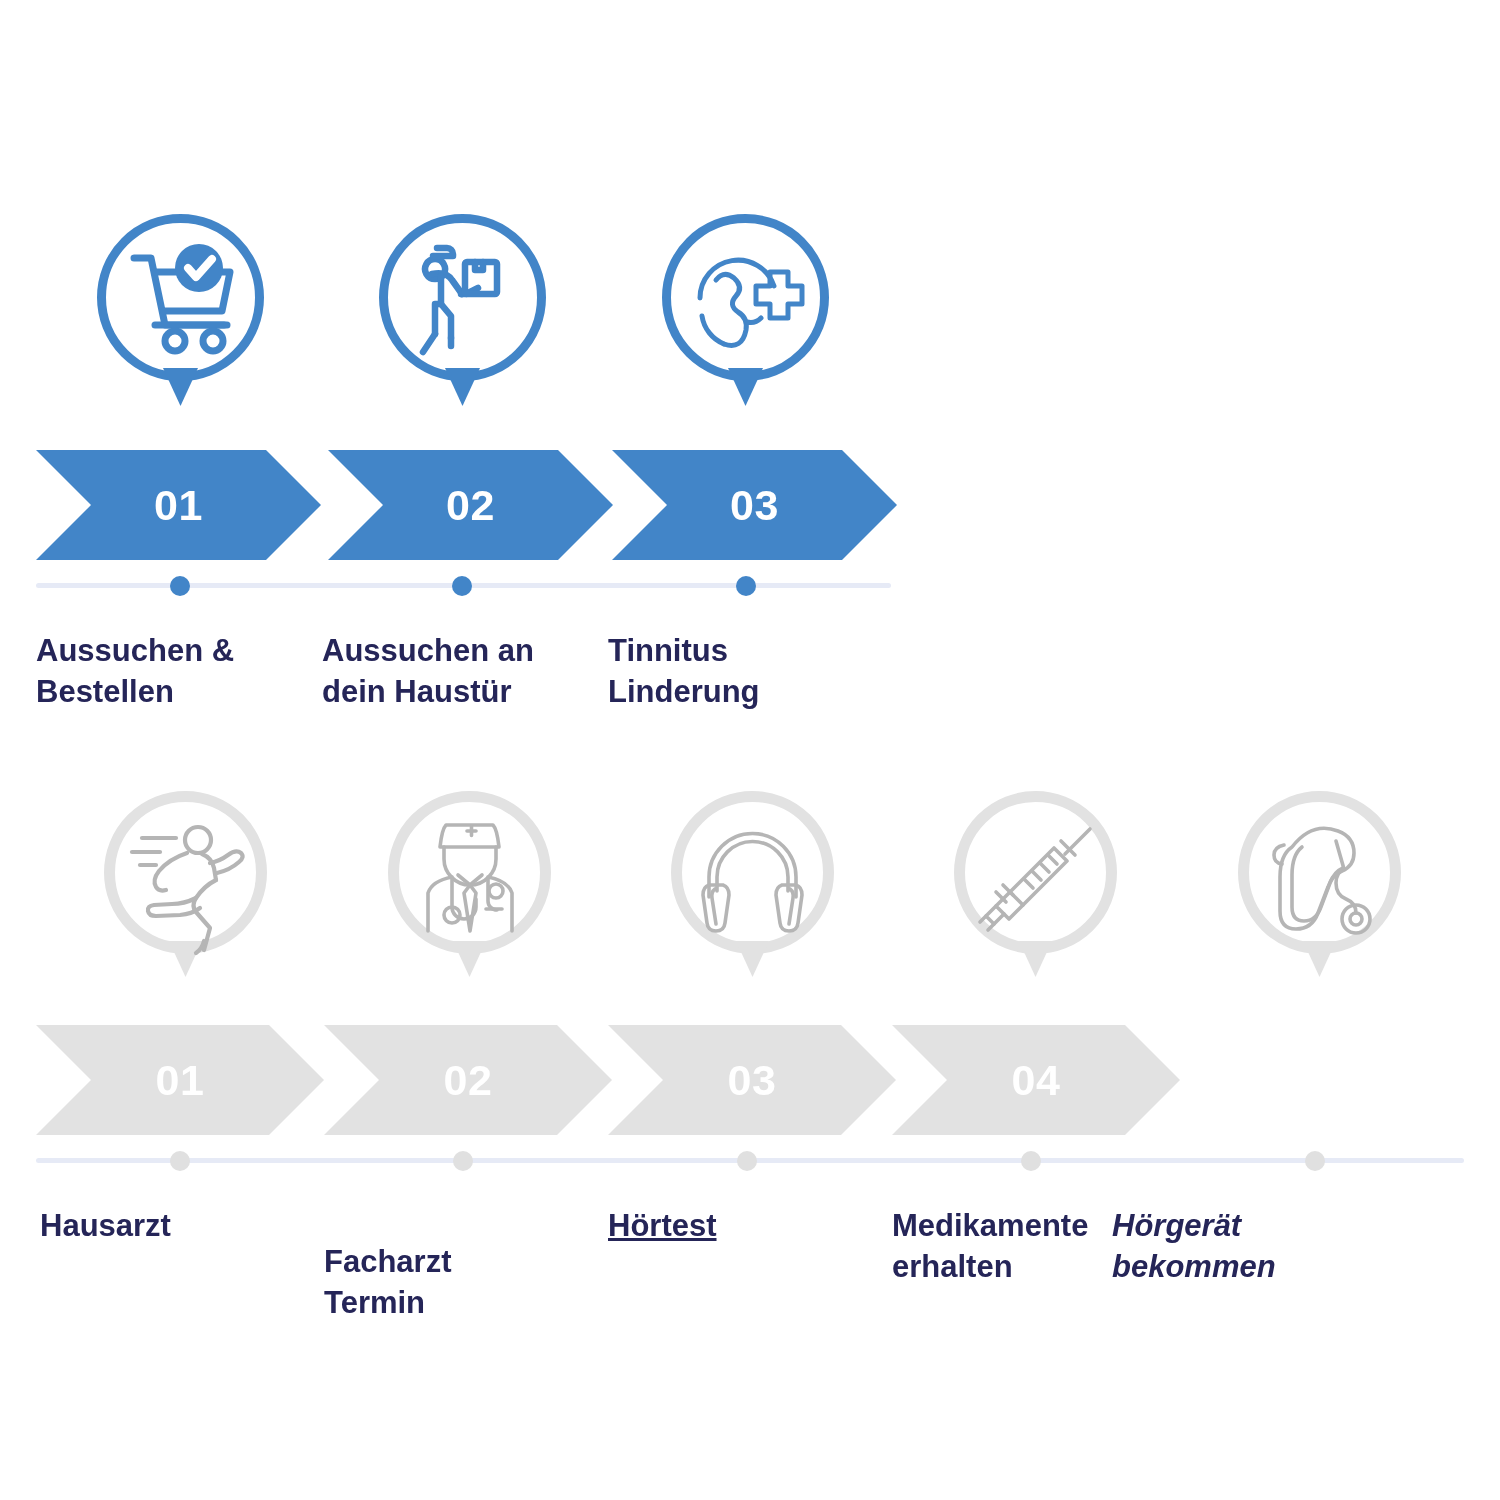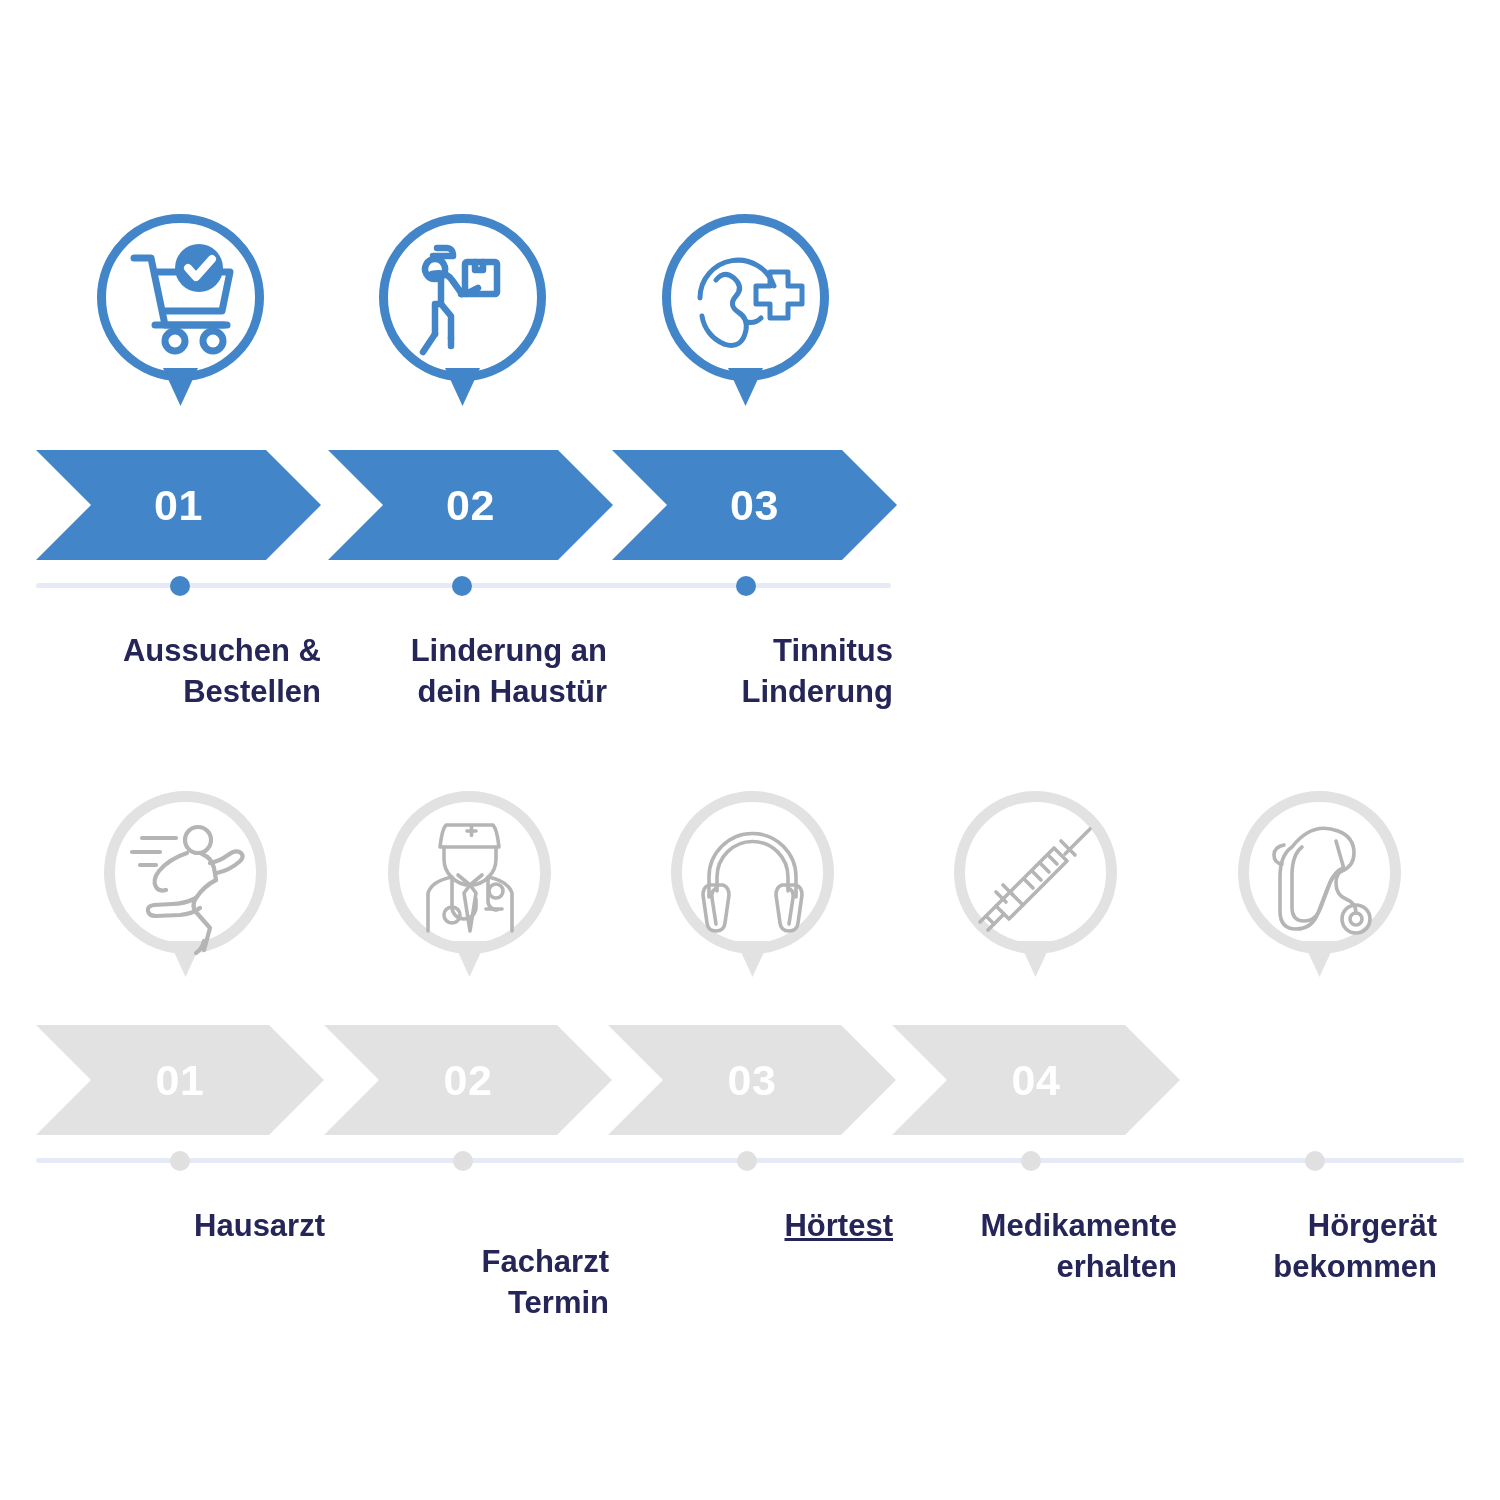--- a/index.html
+++ b/index.html
@@ -99,21 +99,21 @@
   }
 
   
   .labels {
     position: absolute;
     left: 0;
     width: 1500px;
   }
   .label {
     position: absolute;
-    text-align: right;
+    text-align: left;
     color: #252558;
     font-size: 31px;
     font-weight: 700;
     line-height: 1.33;
   }
   .label .l2 { display: block; }
 </style>
 </head>
 <body>
 
@@ -209,21 +209,21 @@
       <div class="track-dot" style="left:426px; background:#4285c8;"></div>
       <div class="track-dot" style="left:710px; background:#4285c8;"></div>
     </div>
 
     <div class="labels" style="top:420px;">
       <div class="label" style="left:36px; width:285px;">
         <span>Aussuchen &amp;</span>
         <span class="l2">Bestellen</span>
       </div>
       <div class="label" style="left:322px; width:285px;">
-        <span>Linderung an</span>
+        <span>Aussuchen an</span>
         <span class="l2">dein Haustür</span>
       </div>
       <div class="label" style="left:608px; width:285px;">
         <span>Tinnitus</span>
         <span class="l2">Linderung</span>
       </div>
     </div>
   </div>
 
   <div class="row" id="row-1" style="top:785px;">
@@ -379,20 +379,20 @@
         <span class="l2">Termin</span>
       </div>
       <div class="label" style="left:608px; width:285px;text-decoration:underline;">
         <span>Hörtest</span>
         <span class="l2"></span>
       </div>
       <div class="label" style="left:892px; width:285px;">
         <span>Medikamente</span>
         <span class="l2">erhalten</span>
       </div>
-      <div class="label" style="left:1152px; width:285px;">
+      <div class="label" style="left:1112px; width:285px;font-style:italic;">
         <span>Hörgerät</span>
         <span class="l2">bekommen</span>
       </div>
     </div>
   </div>
 
 </div>
 
 </body></html>

